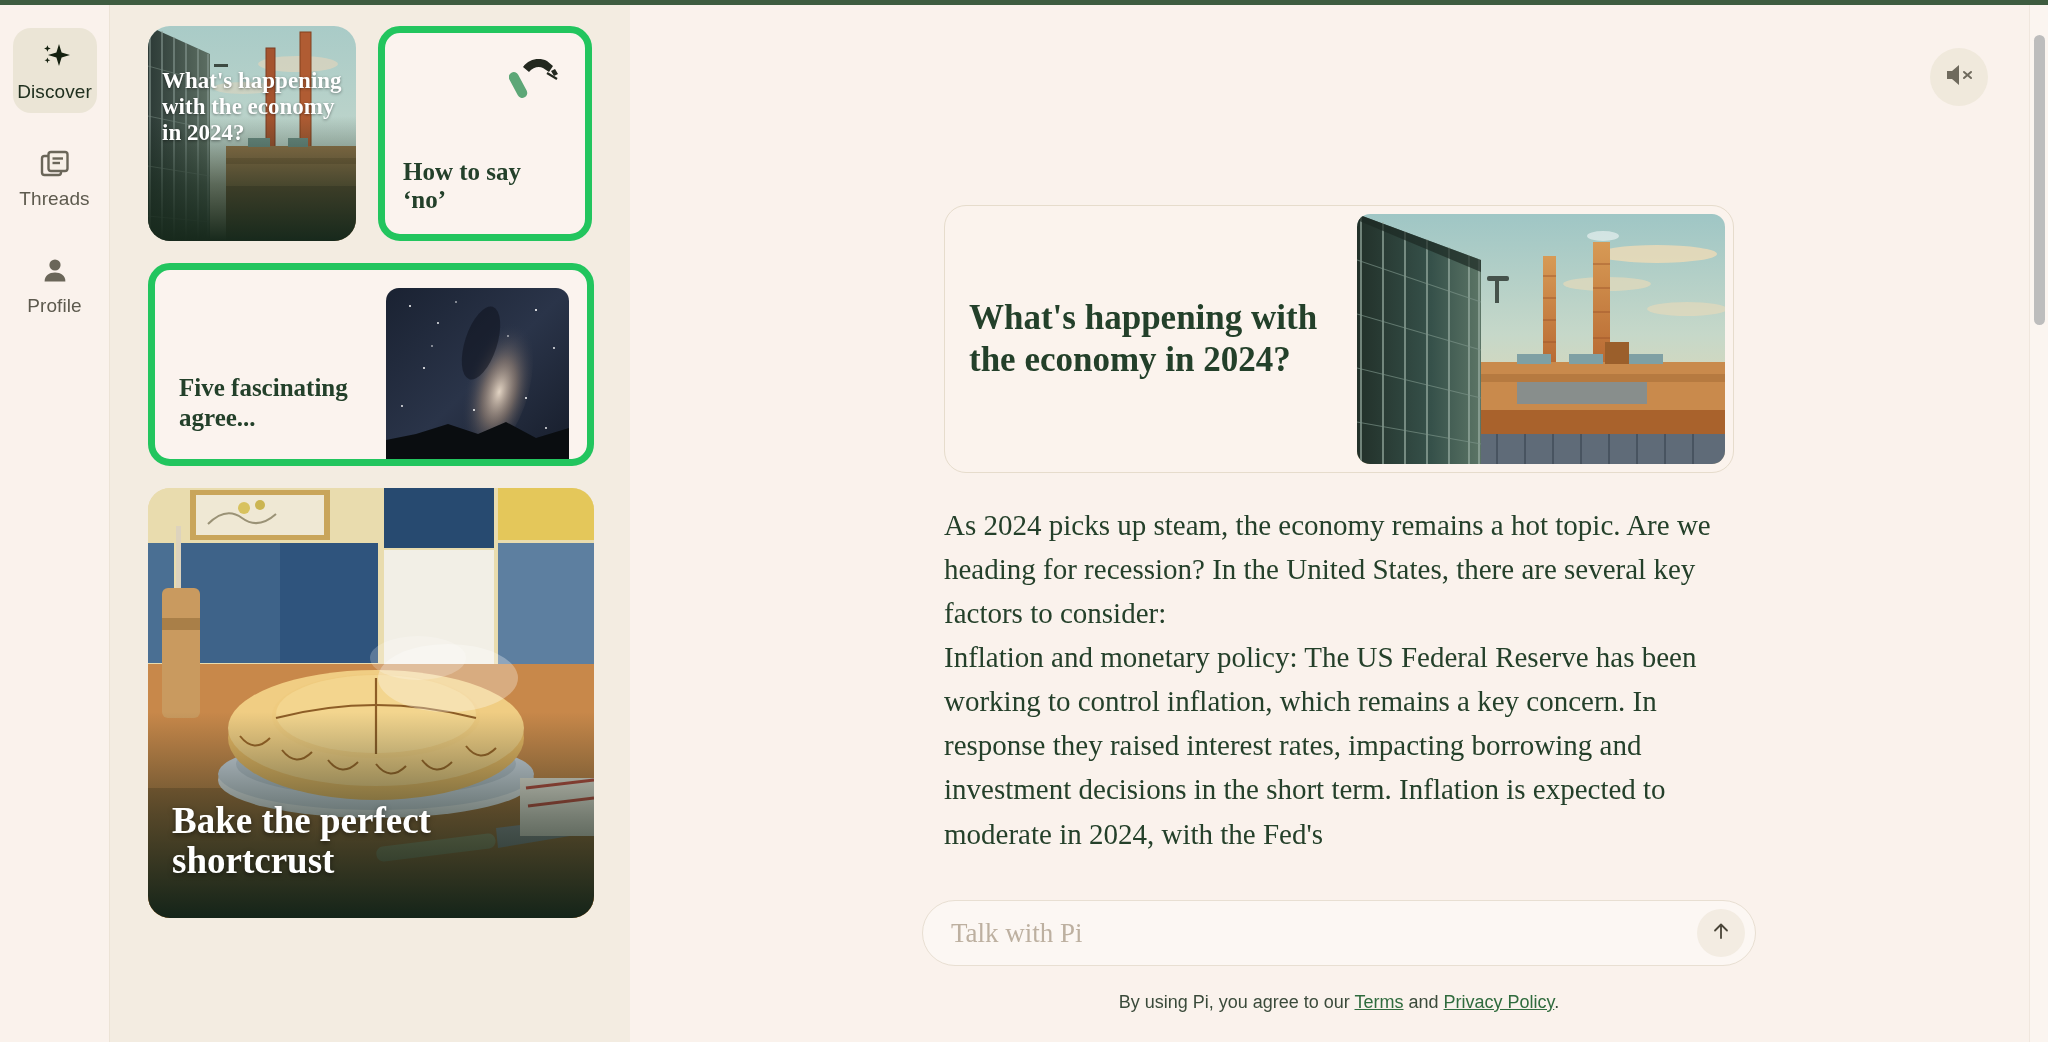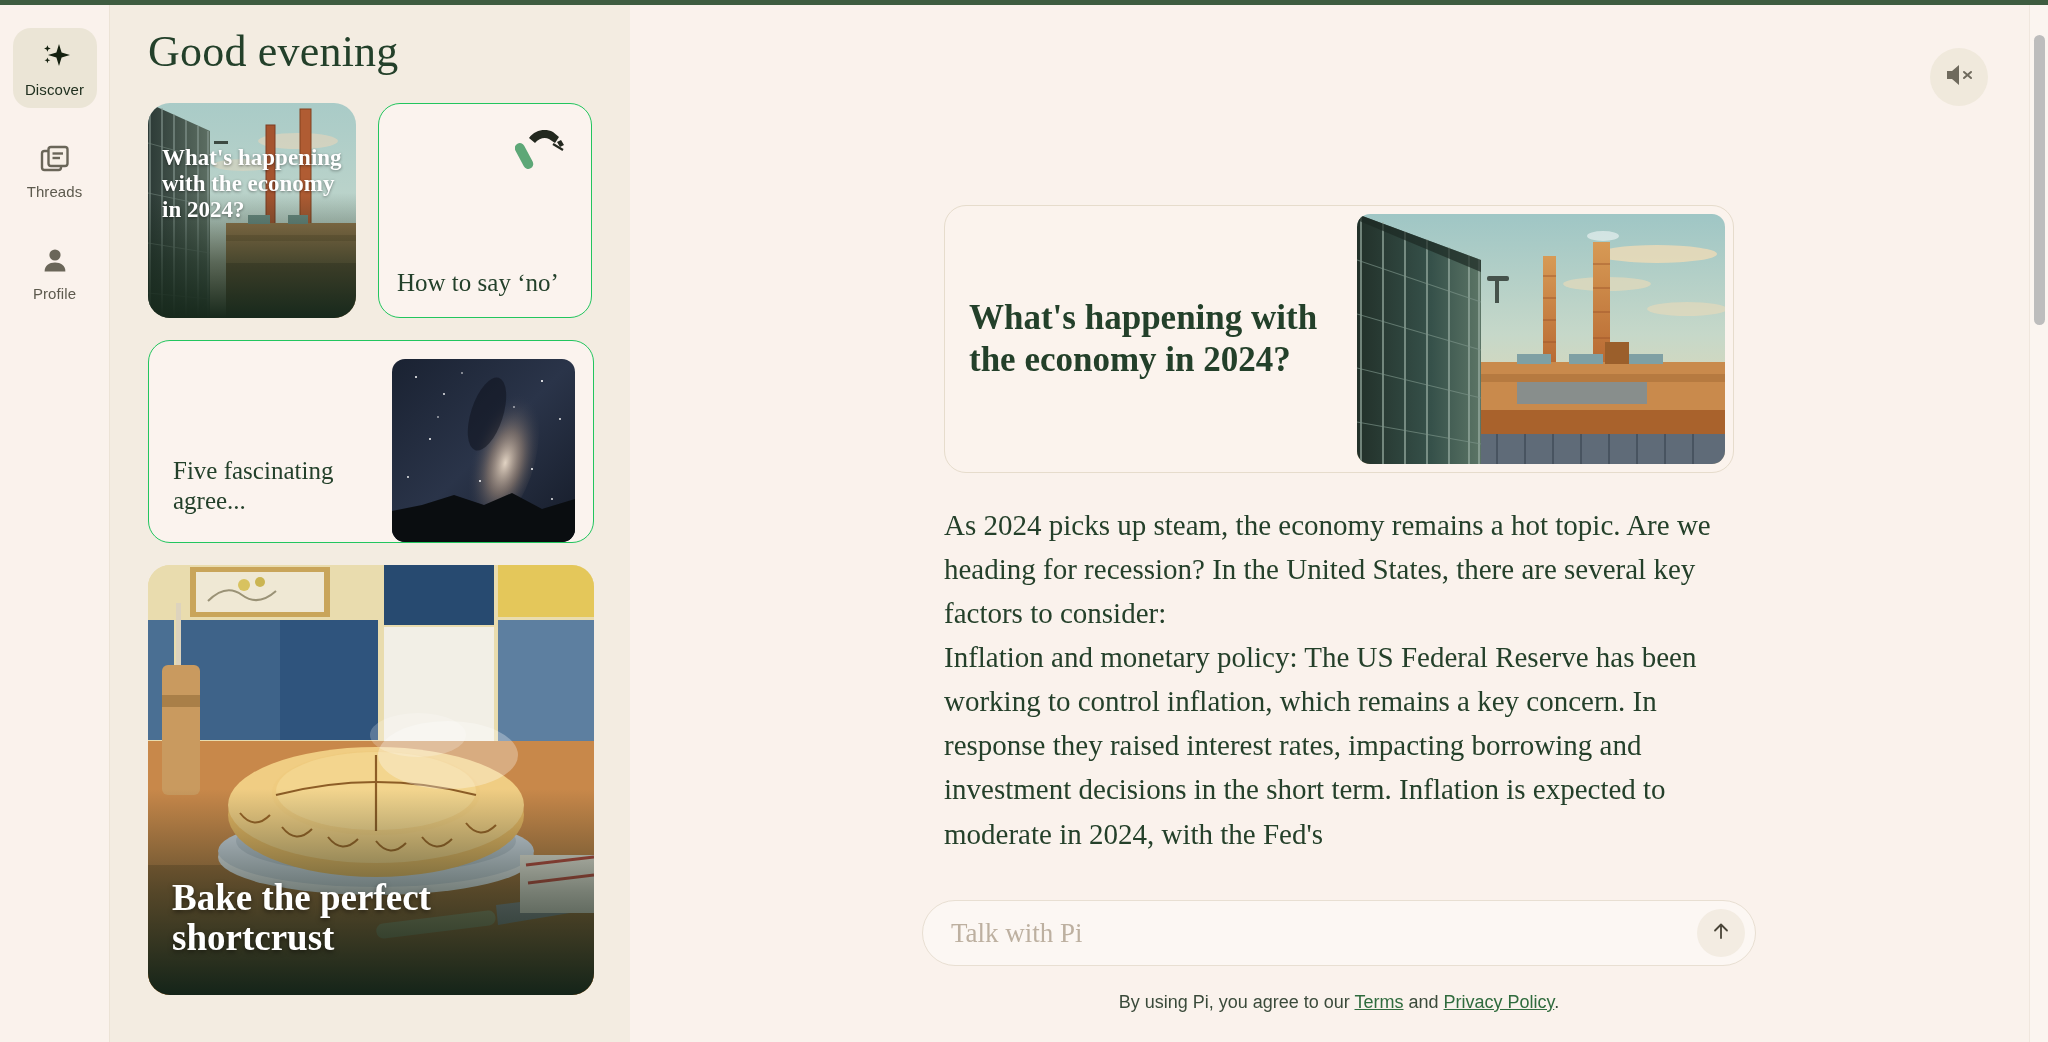--- a/index.html
+++ b/index.html
@@ -33,21 +33,21 @@
   }
   .rail-item {
     width: 84px; padding: 12px 0 10px;
     border-radius: 18px;
     display: flex; flex-direction: column; align-items: center;
     gap: 7px;
     cursor: pointer;
   }
   .rail-item.active { background: #ebe5d6; }
   .rail-label {
-    font-size: 15px; letter-spacing: .1px;
+    font-size: 19px; letter-spacing: .1px;
     color: #5d5a4e;
   }
   .rail-item.active .rail-label { color: #20301f; font-weight: 500; }
   .rail-ico { width: 34px; height: 34px; display: block; }
 
   
   .panel {
     width: 520px; flex: 0 0 520px;
     background: #f3ece1;
     padding: 26px 34px 0 38px;
@@ -64,21 +64,22 @@
   .cards { display: flex; flex-direction: column; gap: 22px; }
   .row { display: flex; gap: 22px; }
 
   .card {
     position: relative;
     border-radius: 22px;
     overflow: hidden;
   }
   .card-plain {
     background: #fbf3ee;
-    border: 1px solid #22c55e;
+    border: 7px solid #22c55e;
+    font-weight: bold;
   }
 
   
   .card-econ {
     width: 208px; height: 215px;
     flex: 0 0 208px;
   }
   .econ-img { position: absolute; inset: 0; }
   .card-econ .overlay-title {
     position: absolute; left: 14px; right: 10px; top: 42px;
@@ -284,21 +285,20 @@
         <svg viewBox="0 0 34 34" width="34" height="34">
           <circle cx="17" cy="11" r="5.6" fill="#6a6659"></circle>
           <path d="M6.6 27.5 C6.6 21.6 11.3 18.6 17 18.6 C22.7 18.6 27.4 21.6 27.4 27.5 Z" fill="#6a6659"></path>
         </svg>
       </span>
       <span class="rail-label">Profile</span>
     </div>
   </nav>
 
   <section class="panel">
-    <div class="greeting">Good evening</div>
 
     <div class="cards">
 
       <div class="row">
 
         <div class="card card-econ">
           <div class="econ-img">
             <svg class="art" viewBox="0 0 208 215" preserveAspectRatio="none">
               <defs>
                 <linearGradient id="skyA" x1="0" y1="0" x2="0" y2="1">

